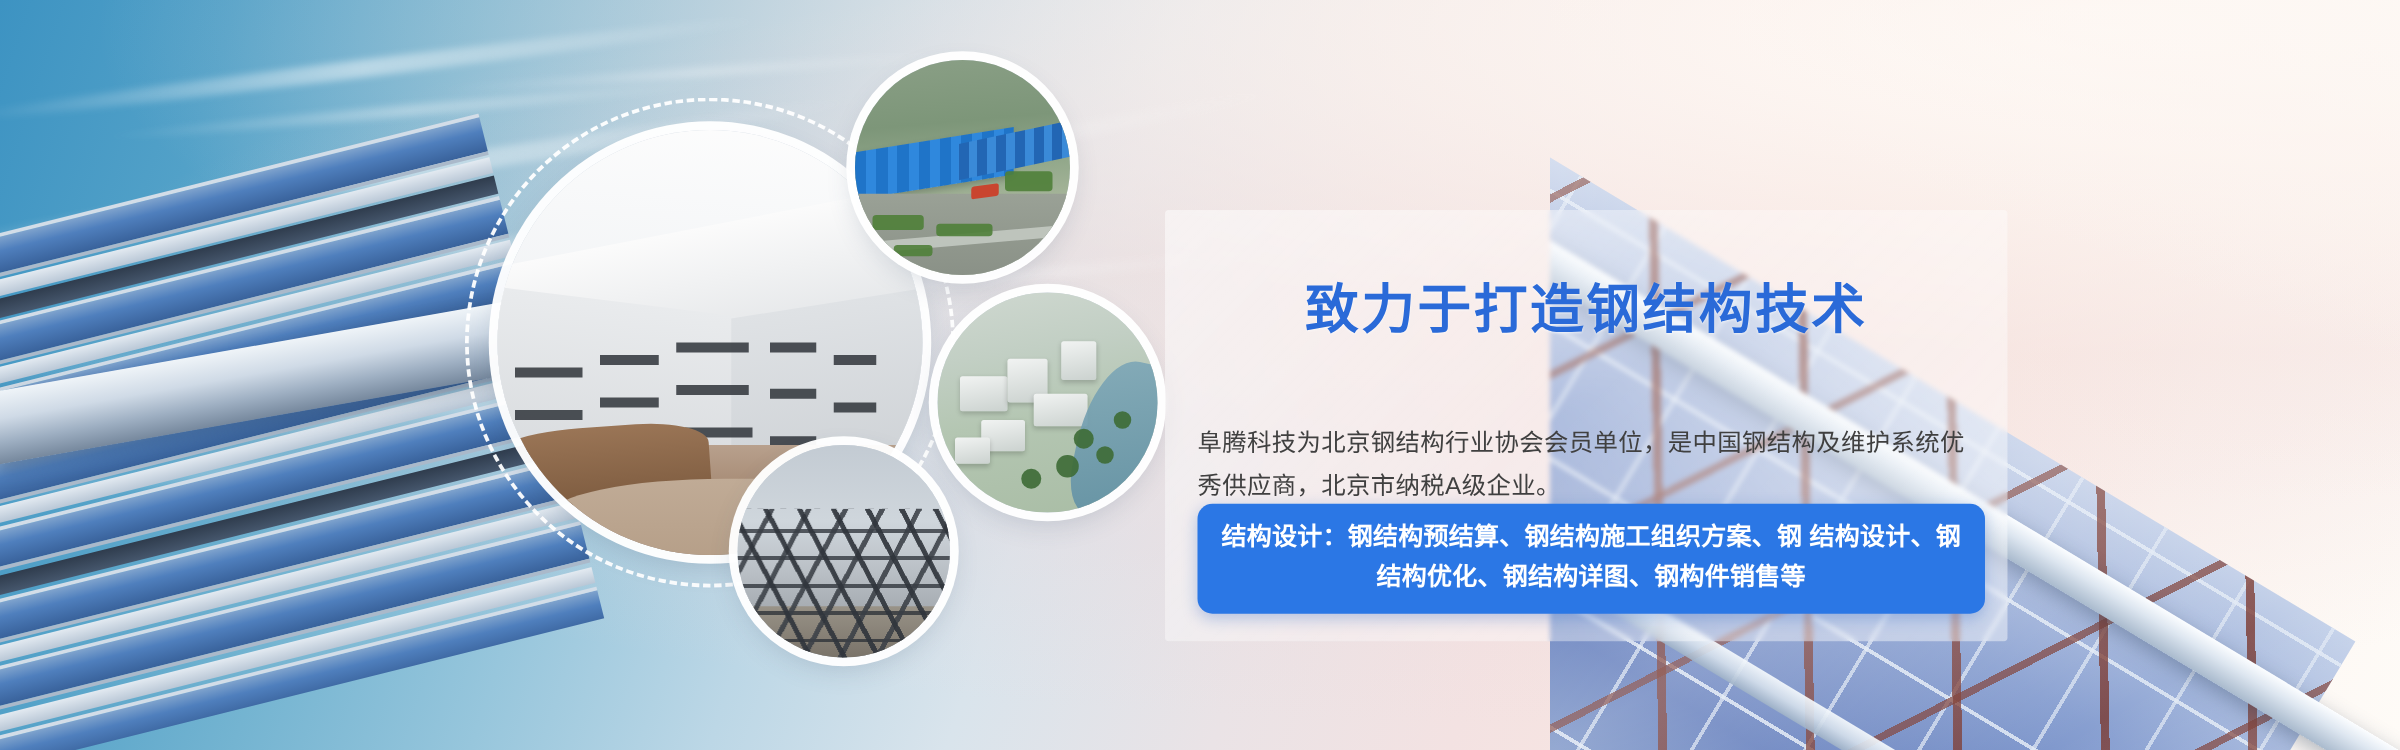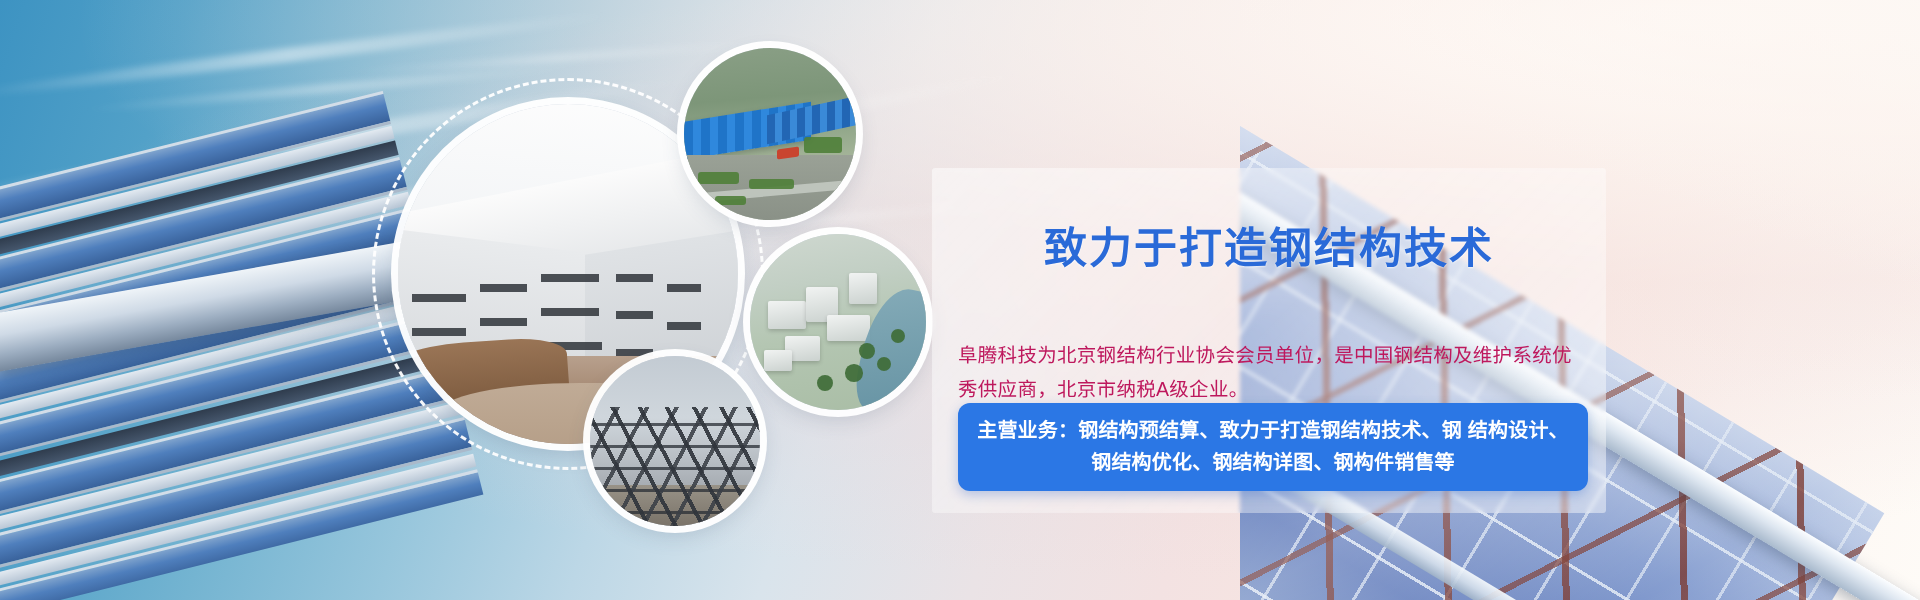--- a/index.html
+++ b/index.html
@@ -229,21 +229,21 @@
     font-weight:700;
     font-size:43px;
     line-height:53px;
     letter-spacing:2px;
     text-shadow:0 1px 2px rgba(255,255,255,.65);
   }
   .headline .l2{display:block;}
 
   .lede{
     position:absolute;left:26px;top:150px;width:630px;
-    color:#be185d;
+    color:#404040;
     font-size:19.5px;
     line-height:34px;
     letter-spacing:.3px;
   }
 
   .badge{
     position:absolute;left:26px;top:235px;width:630px;
     background:#2b77e5;
     color:#ffffff;
     border-radius:12px;
@@ -376,19 +376,19 @@
 
   <div class="copy">
 
     <h1 class="headline">
       <span class="l1">致力于打造钢结构技术</span>
     </h1>
 
     <p class="lede">阜腾科技为北京钢结构行业协会会员单位，是中国钢结构及维护系统优秀供应商，北京市纳税A级企业。</p>
 
     <div class="badge">
-      <span>主营业务：钢结构预结算、致力于打造钢结构技术、钢</span>
+      <span>结构设计：钢结构预结算、钢结构施工组织方案、钢</span>
       <span>结构设计、钢结构优化、钢结构详图、钢构件销售等</span>
     </div>
 
   </div>
 
 </div>
 
 </body></html>

